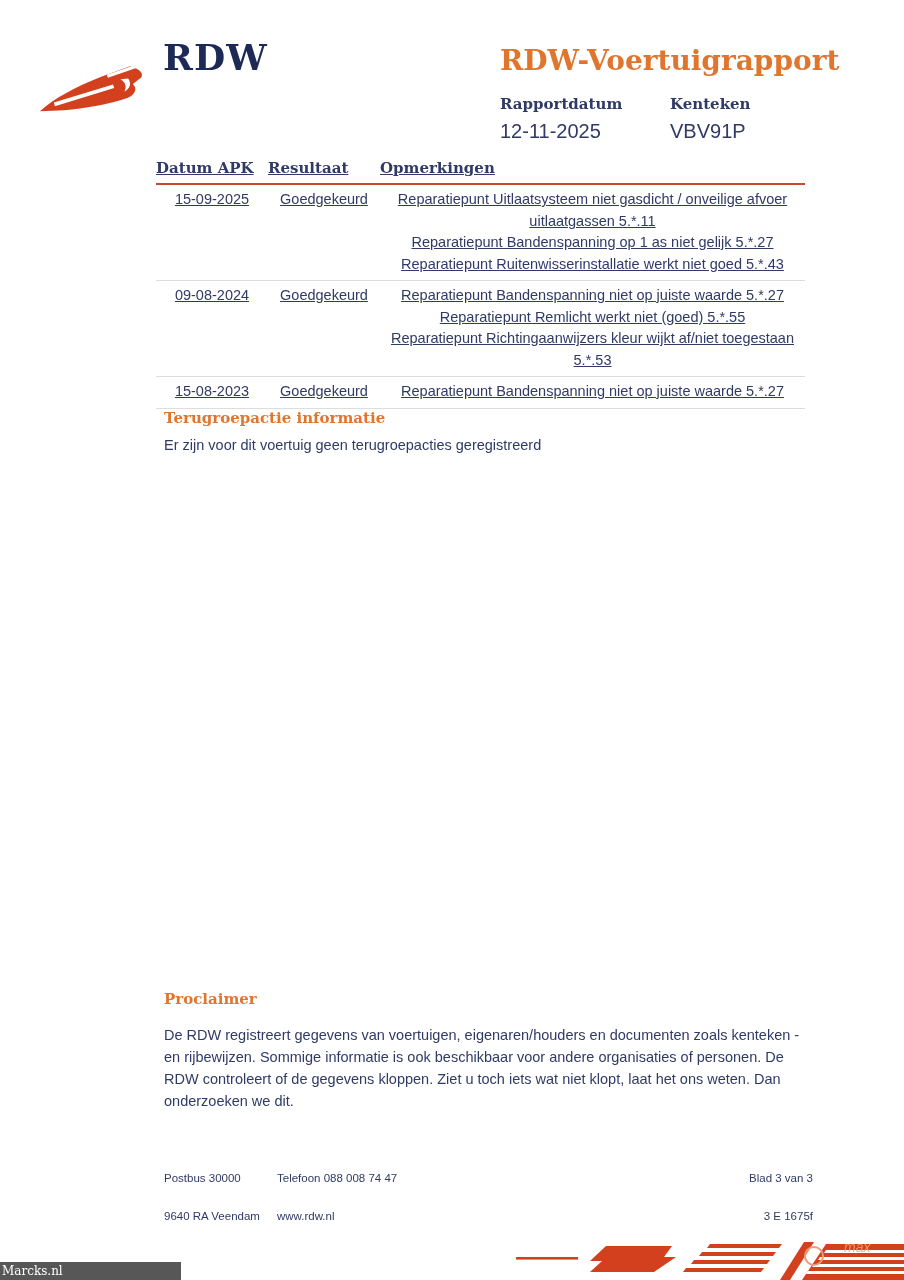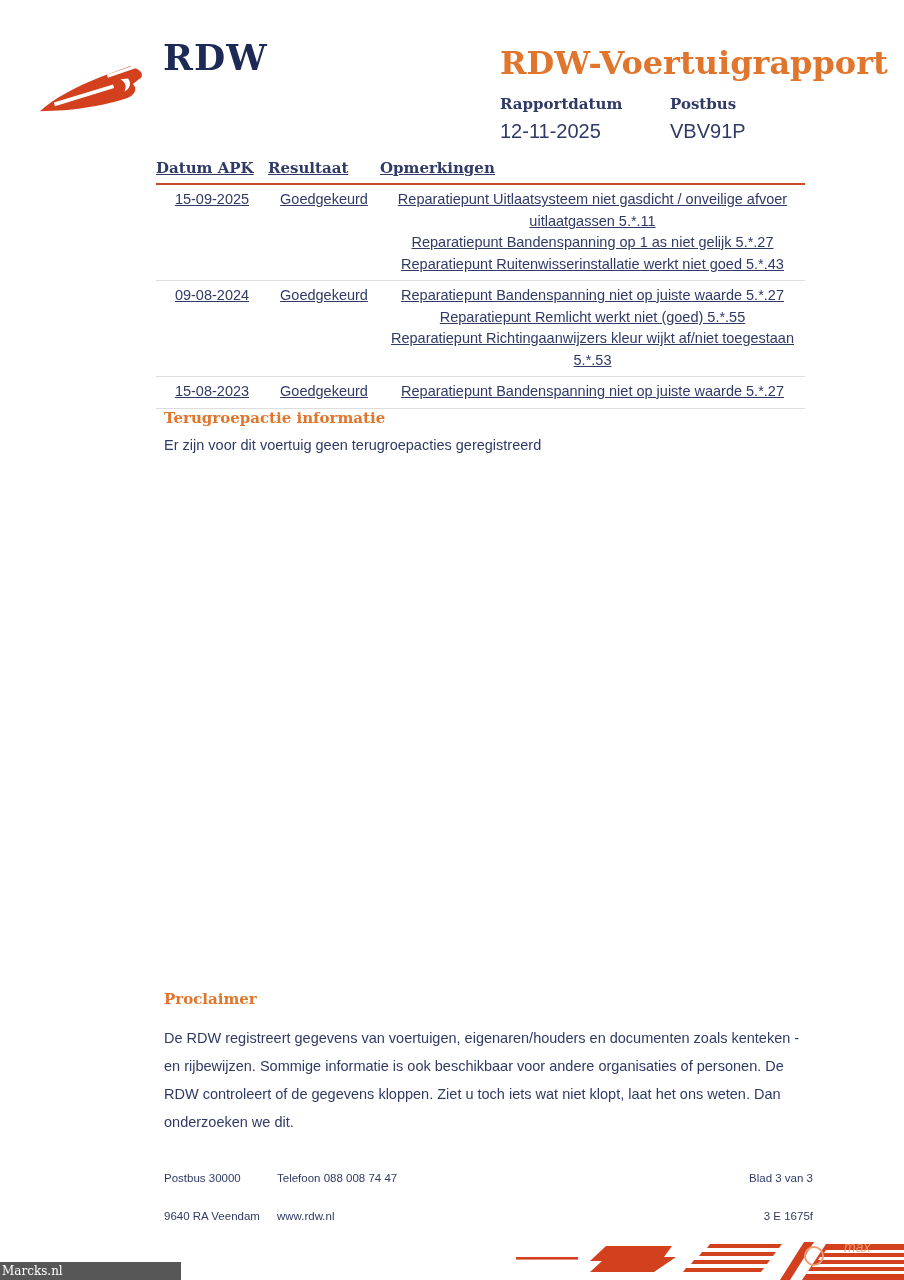--- a/index.html
+++ b/index.html
@@ -24,21 +24,21 @@
   
   .logo-mark { position: absolute; left: 38px; top: 50px; width: 122px; height: 70px; }
   .wordmark {
     position: absolute; left: 163px; top: 36px;
     font-family: "DejaVu Serif", serif; font-weight: bold;
     font-size: 36px; letter-spacing: 1px; color: var(--wordmark-navy);
   }
   .doc-title {
     position: absolute; left: 500px; top: 44px;
     font-family: "DejaVu Serif", serif; font-weight: bold;
-    font-size: 32px; color: var(--accent-orange); white-space: nowrap; text-align: center;
+    font-size: 28px; color: var(--accent-orange); white-space: nowrap; text-align: center;
   }
   .meta-block { position: absolute; left: 500px; top: 95px; display: flex; gap: 32px; }
   .meta-col { width: 138px; }
   .meta-label {
     font-family: "DejaVu Serif", serif; font-weight: bold;
     font-size: 15px; color: var(--text-navy);
   }
   .meta-value { margin-top: 7px; font-size: 20px; color: var(--text-navy); }
 
   
@@ -58,21 +58,21 @@
   .remark-line { color: var(--text-navy); }
 
   
   .section-heading {
     font-family: "DejaVu Serif", serif; font-weight: bold;
     font-size: 15px; color: var(--accent-orange);
   }
   .recall-section { position: absolute; left: 164px; top: 409px; width: 650px; }
   .recall-body { margin-top: 10px; font-size: 14.5px; }
   .proclaimer-section { position: absolute; left: 164px; top: 990px; width: 650px; }
-  .proclaimer-body { margin-top: 16px; font-size: 14.5px; line-height: 28px; }
+  .proclaimer-body { margin-top: 16px; font-size: 14.5px; line-height: 22px; }
 
   
   .page-footer {
     position: absolute; left: 164px; top: 1172px; width: 649px;
     font-size: 11.5px; color: var(--text-navy);
     display: grid; grid-template-columns: 113px 1fr auto; row-gap: 26px;
   }
   .footer-right { text-align: right; }
 
   
@@ -102,21 +102,21 @@
   <div class="wordmark">RDW</div>
 
   <div class="doc-title">RDW-Voertuigrapport</div>
 
   <div class="meta-block">
     <div class="meta-col">
       <div class="meta-label">Rapportdatum</div>
       <div class="meta-value">12-11-2025</div>
     </div>
     <div class="meta-col">
-      <div class="meta-label">Postbus</div>
+      <div class="meta-label">Kenteken</div>
       <div class="meta-value">VBV91P</div>
     </div>
   </div>
 
   <div class="apk-table">
     <div class="thead">
       <div>Datum APK</div>
       <div>Resultaat</div>
       <div>Opmerkingen</div>
     </div>

